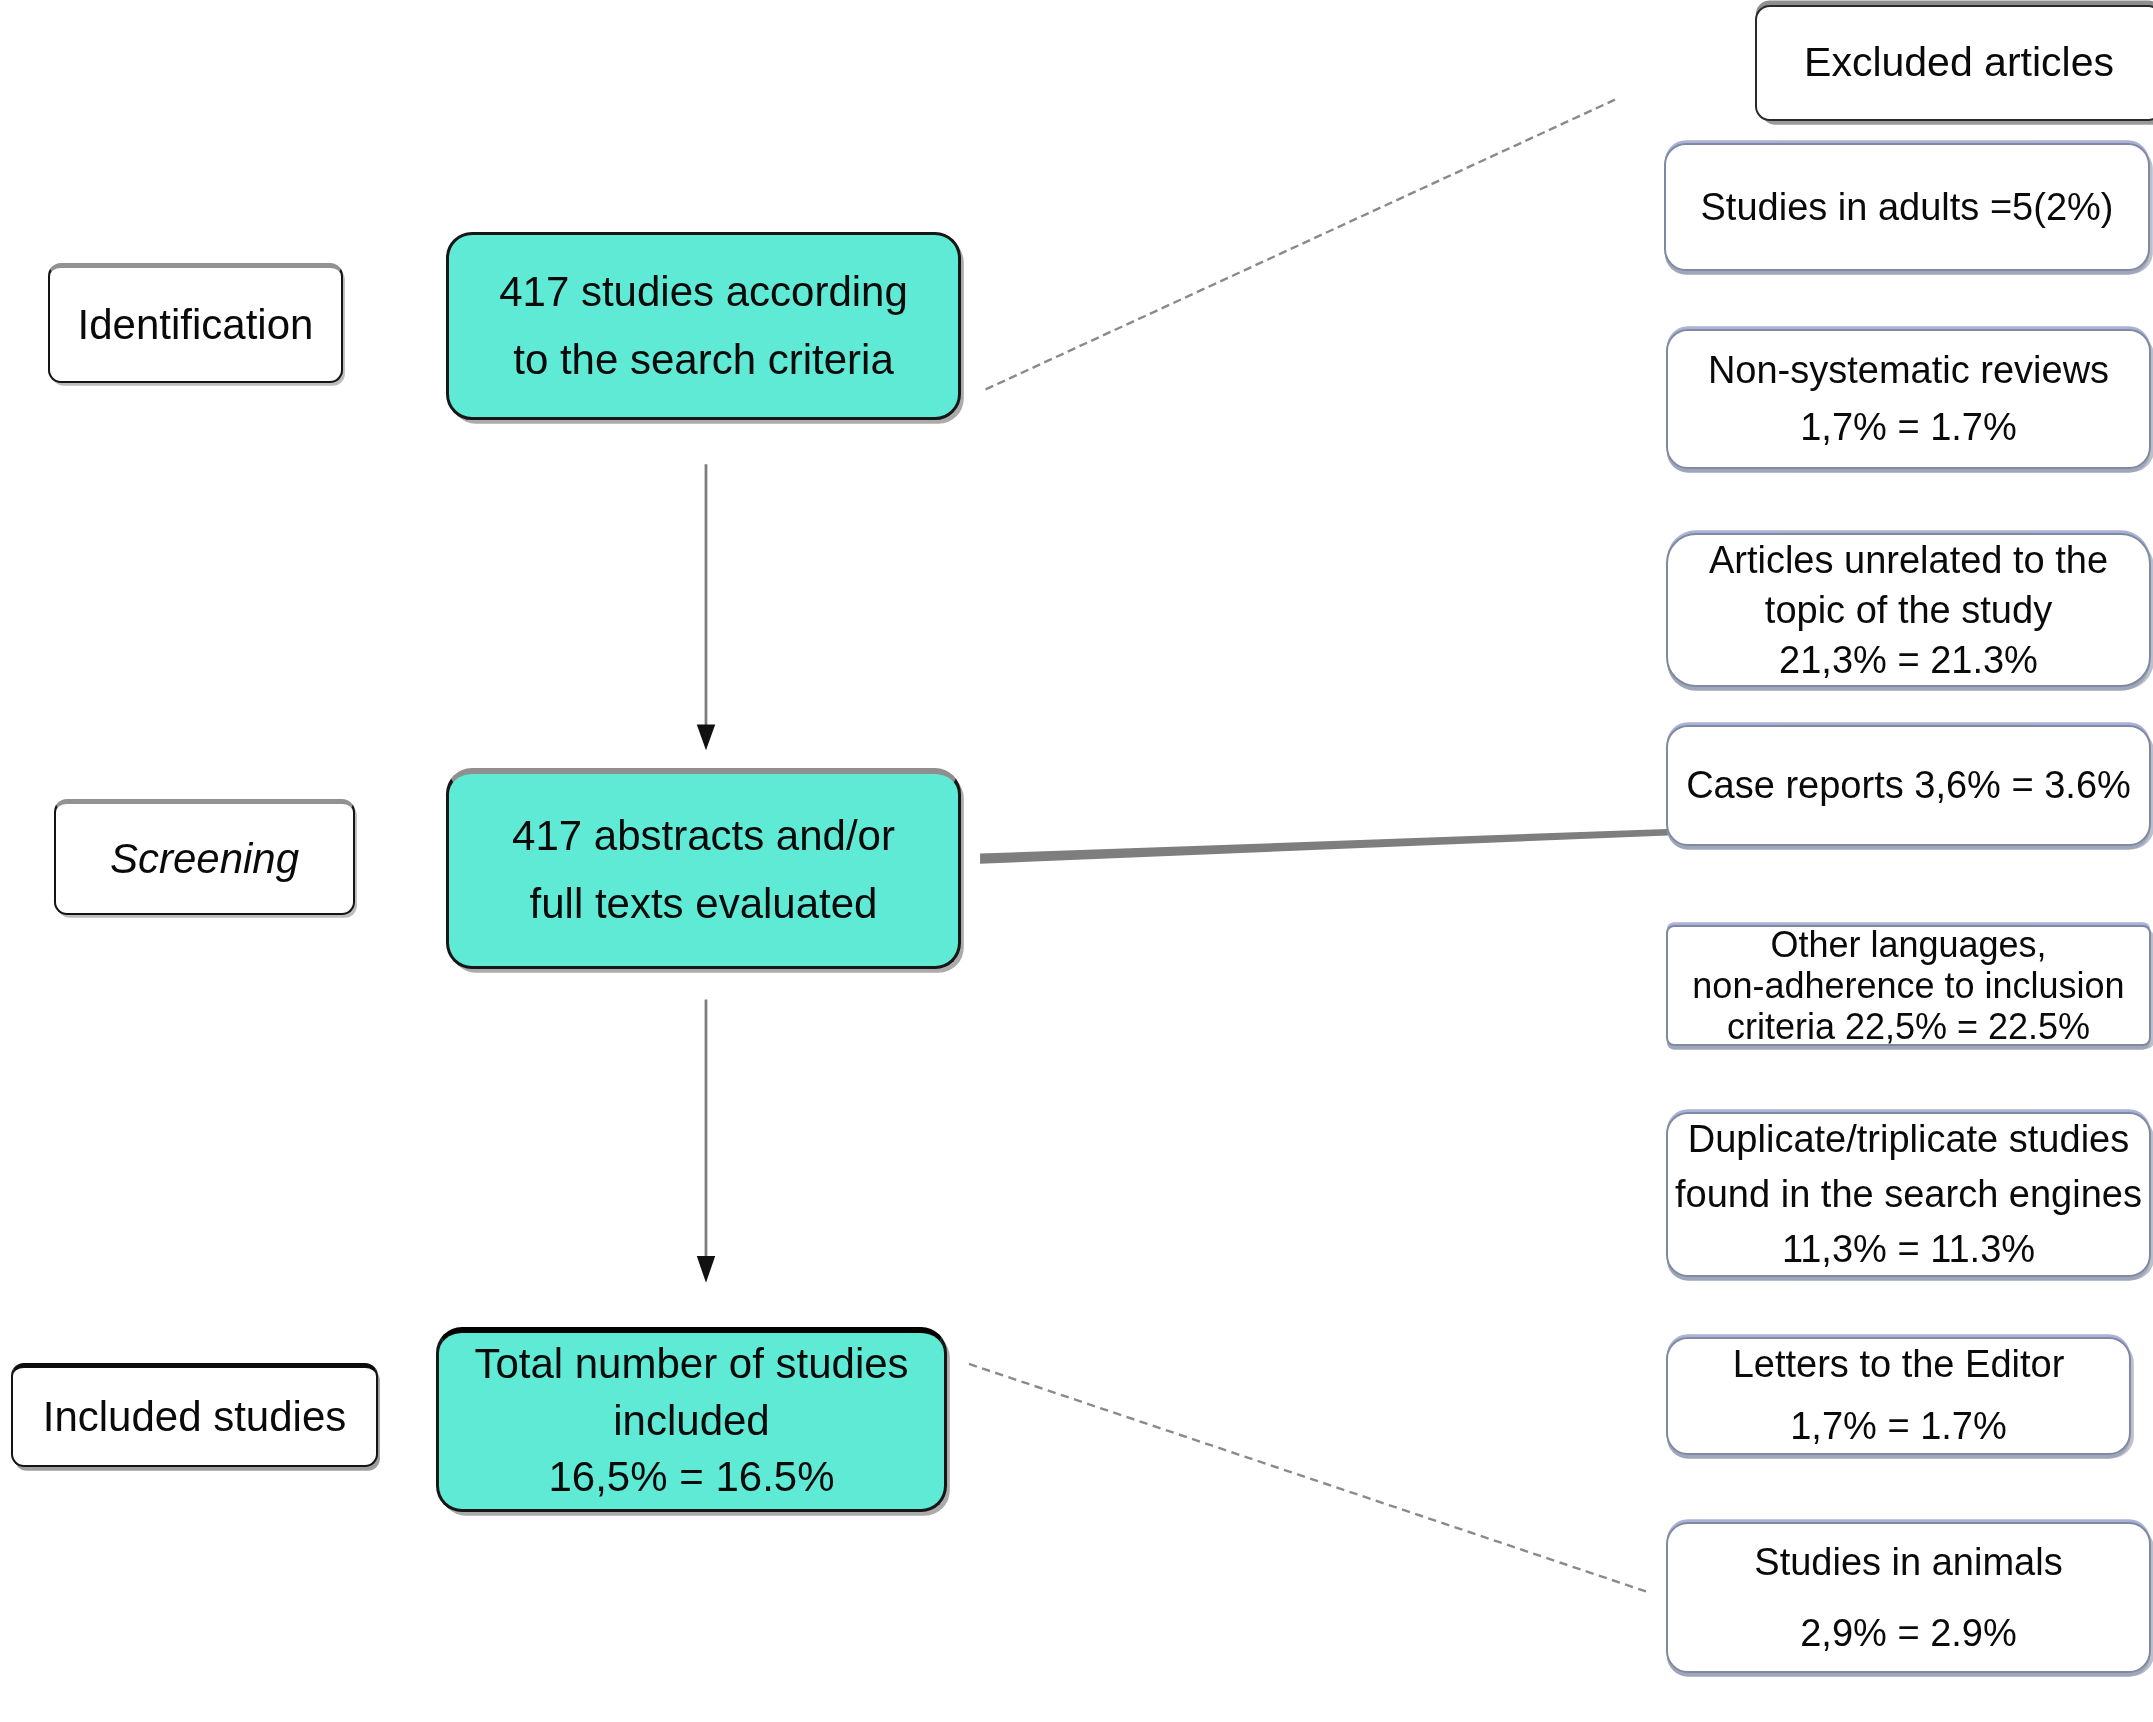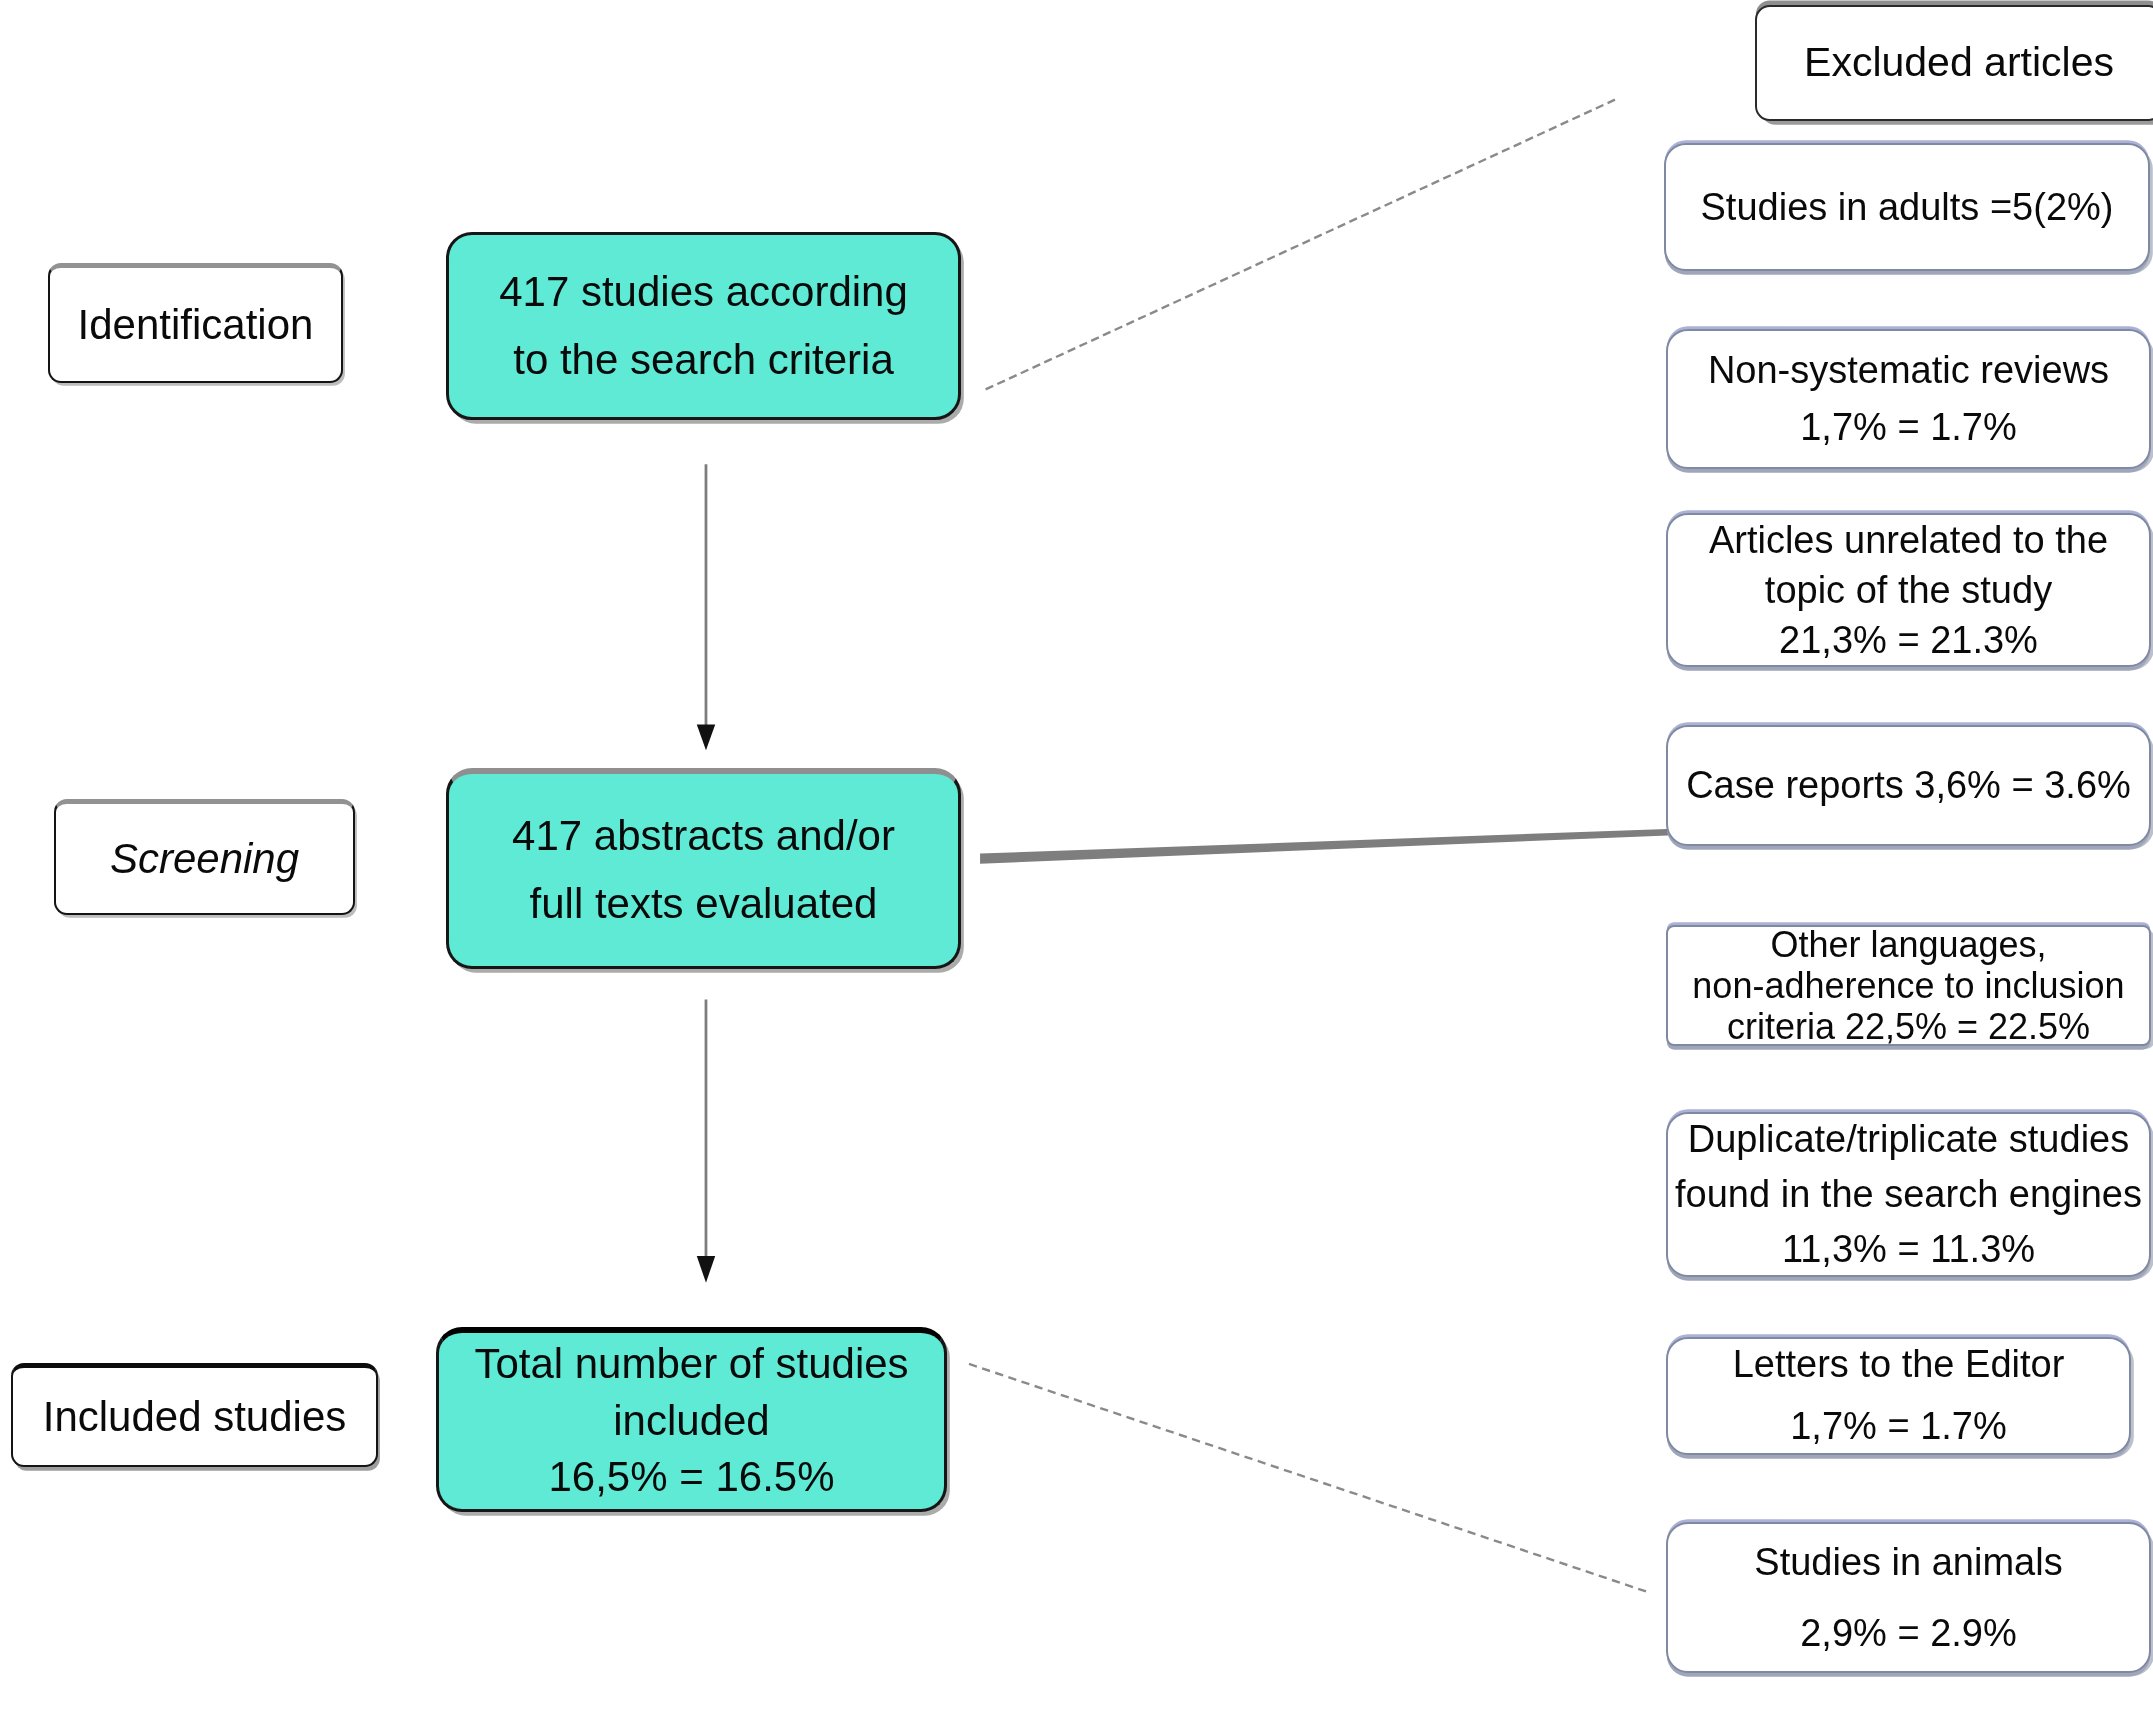--- a/index.html
+++ b/index.html
@@ -145,21 +145,21 @@
 
   <div class="abs excl-box" style="left:1664px; top:143px; width:486px; height:128px;">
     <div>Studies in adults =5(2%)</div>
   </div>
 
   <div class="abs excl-box" style="left:1666px; top:329px; width:485px; height:140px;">
     <div>Non-systematic reviews</div>
     <div>1,7% = 1.7%</div>
   </div>
 
-  <div class="abs excl-box lh-tight" style="left:1666px; top:513px; width:485px; height:154px;">
+  <div class="abs excl-box lh-tight" style="left:1666px; top:533px; width:485px; height:154px;border-radius:30px;">
     <div>Articles unrelated to the</div>
     <div>topic of the study</div>
     <div>21,3% = 21.3%</div>
   </div>
 
   <div class="abs excl-box" style="left:1666px; top:725px; width:485px; height:121px;">
     <div>Case reports 3,6% = 3.6%</div>
   </div>
 
   <div class="abs excl-box lh-xtight" style="left:1666px; top:925px; width:485px; height:121px;">

